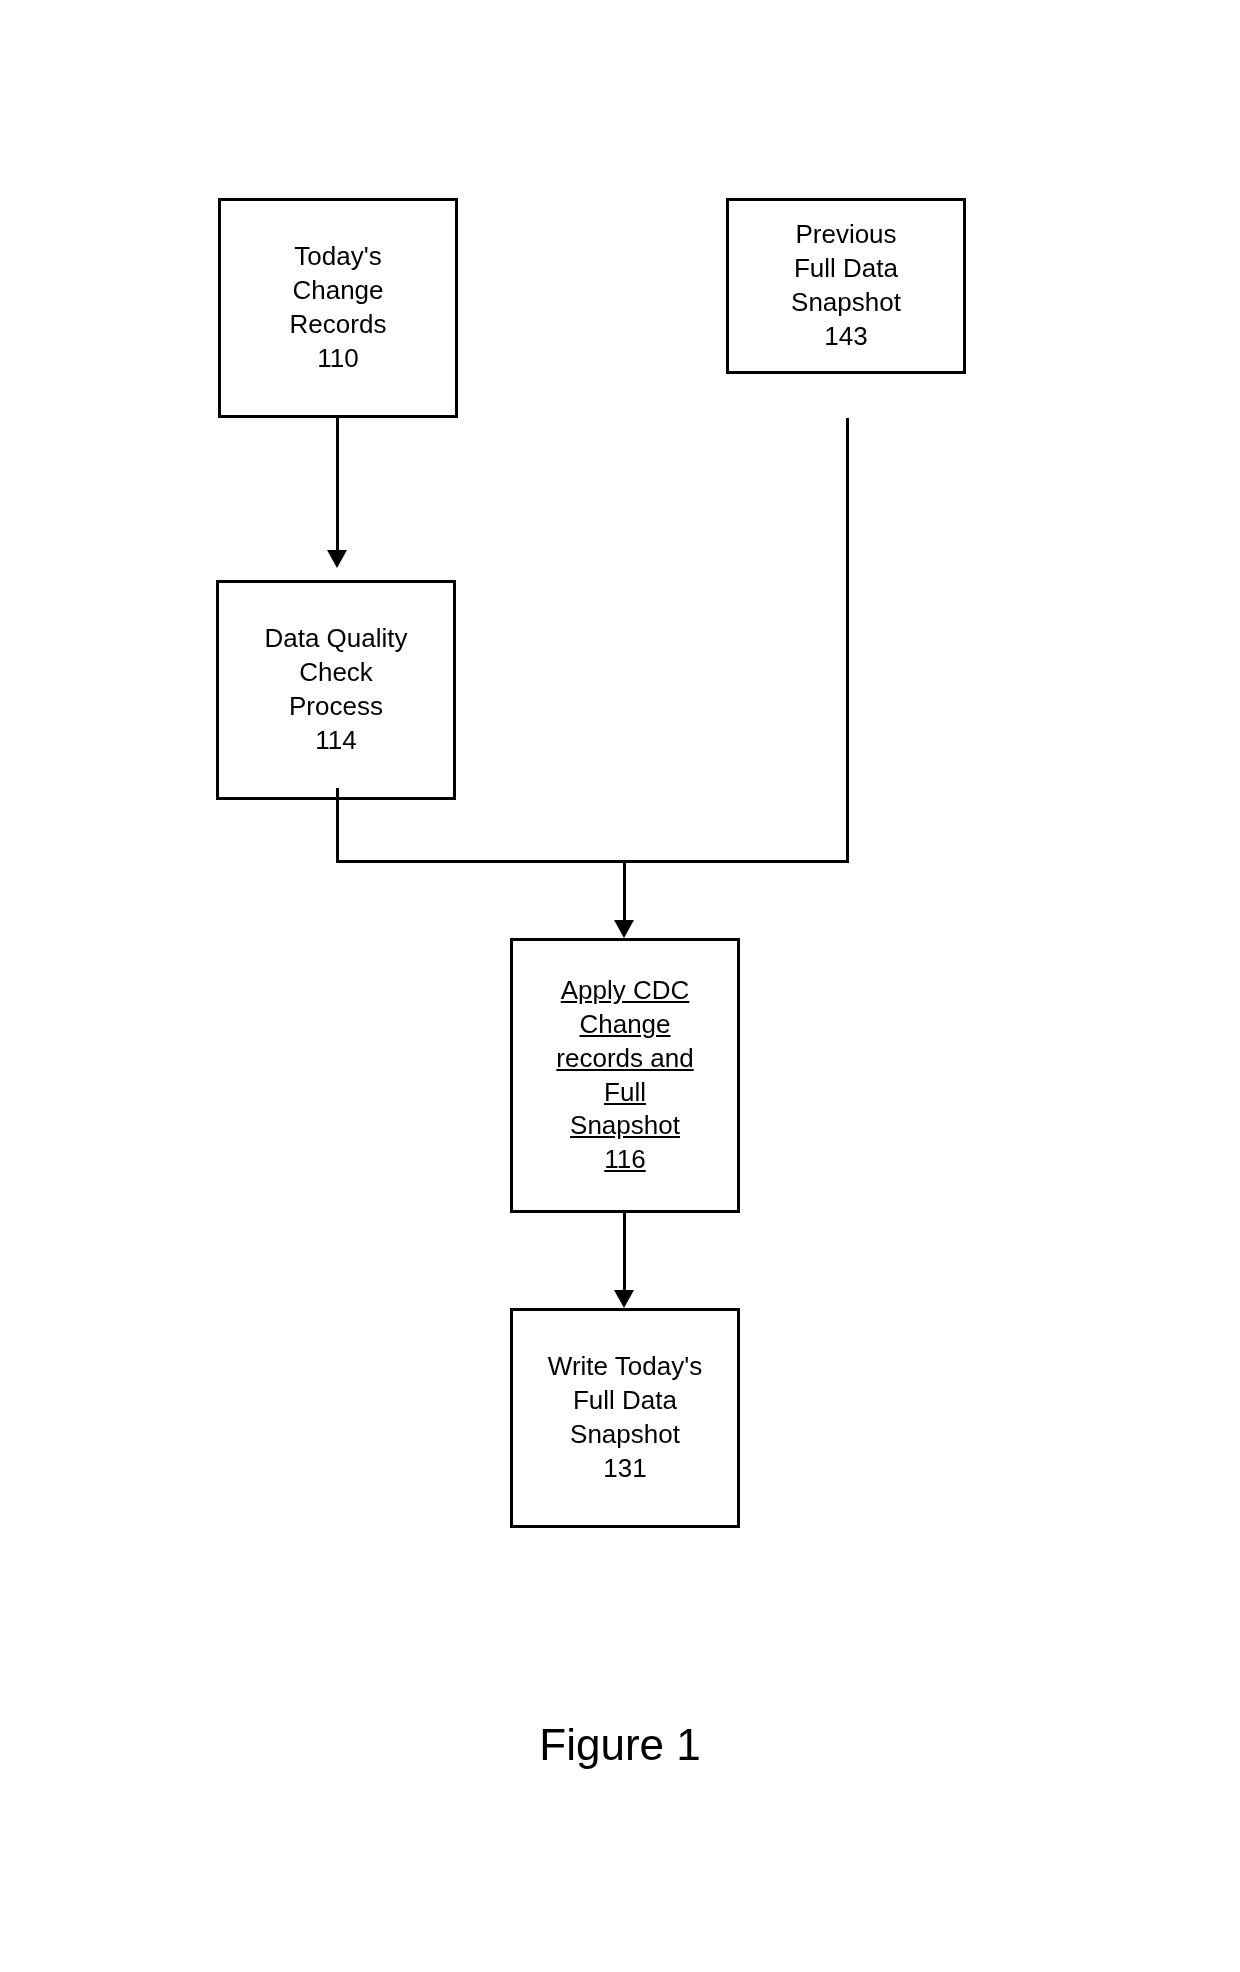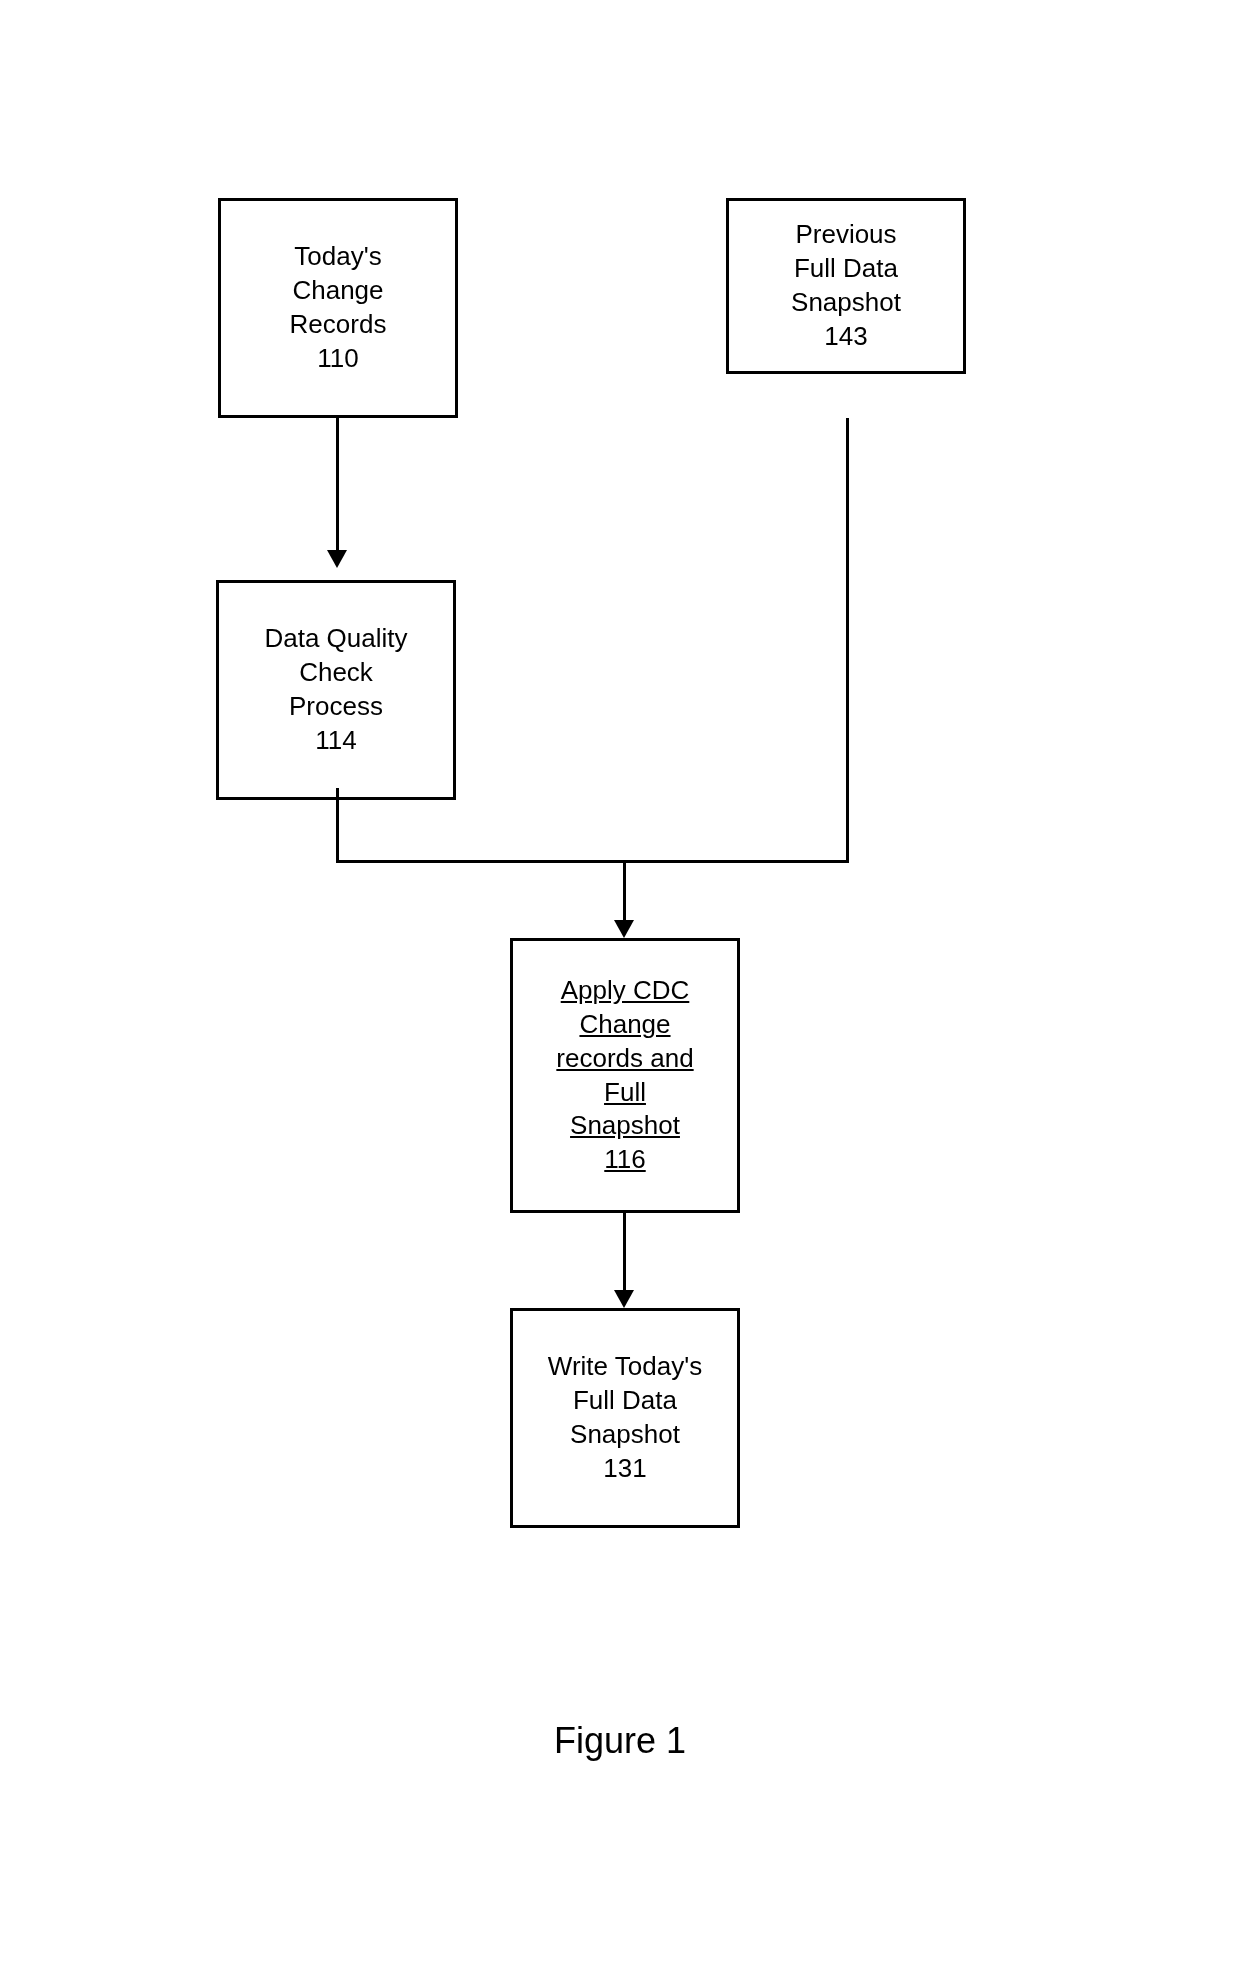--- a/index.html
+++ b/index.html
@@ -38,21 +38,21 @@
     .arrowhead-down {
       position: absolute;
       width: 0;
       height: 0;
       border-left: 10px solid transparent;
       border-right: 10px solid transparent;
       border-top: 18px solid #000;
     }
     .figure-label {
       position: absolute;
-      font-size: 36px;
+      font-size: 44px;
       text-align: center;
     }
   </style>
 </head>
 <body>
 
 <div class="box" style="left:218px; top:198px; width:240px; height:220px;">
   <span>Today's</span>
   <span>Change</span>
   <span>Records</span>

